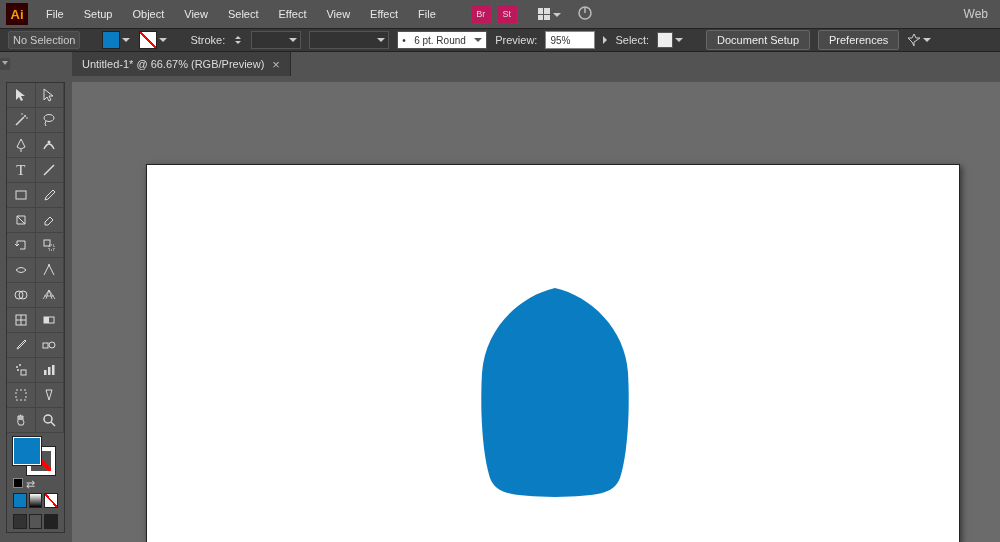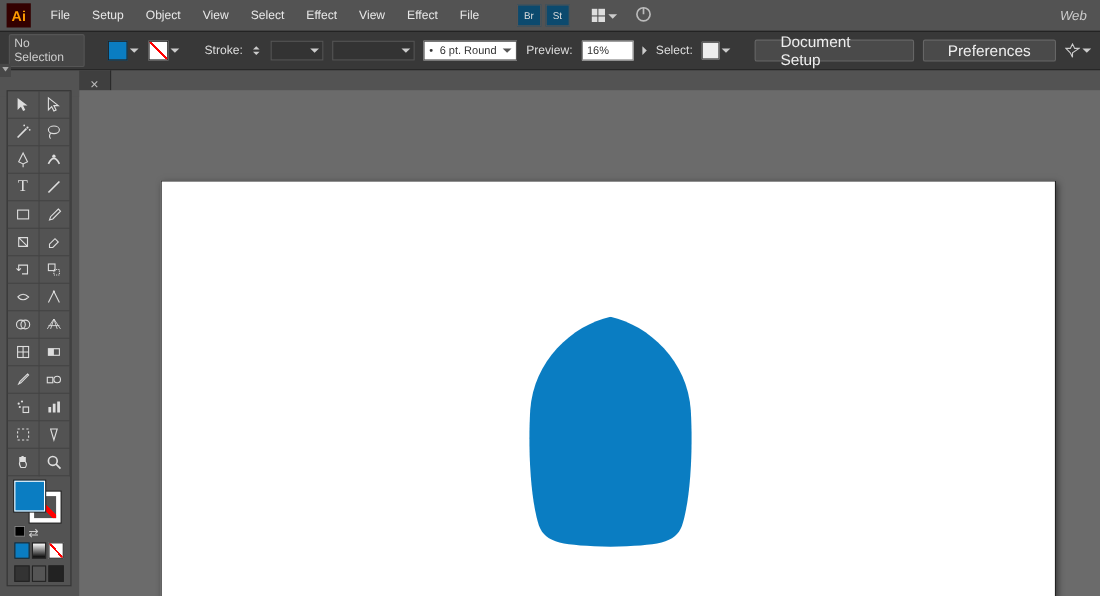--- a/index.html
+++ b/index.html
@@ -1,41 +1,41 @@
 <!DOCTYPE html>
 <html><head>
 <meta charset="utf-8">
 <style>
   * { box-sizing: border-box; margin: 0; padding: 0; }
   body { width: 1000px; height: 542px; background: #535353; font-family: Arial, sans-serif; font-size: 11px; color: #e0e0e0; overflow: hidden; position: relative; }
   .menubar { height: 28px; background: #535353; display: flex; align-items: center; padding: 0 6px; gap: 4px; }
   .logo { width: 22px; height: 22px; background: #330000; display: flex; align-items: center; justify-content: center; color: #FF9A00; font-weight: bold; font-size: 13px; margin-right: 6px; }
   .menu-item { padding: 4px 8px; cursor: default; color: #e8e8e8; }
   .menubar-right { margin-left: auto; display: flex; align-items: center; gap: 6px; }
-  .icon-btn { width: 22px; height: 20px; background: #0c4a6e; display: flex; align-items: center; justify-content: center; font-size: 9px; color: #ddd; border: 1px solid #555; }
+  .icon-btn { width: 22px; height: 20px; background: #be185d; display: flex; align-items: center; justify-content: center; font-size: 9px; color: #ddd; border: 1px solid #555; }
   .grid-icon { display: grid; grid-template-columns: 1fr 1fr; grid-template-rows: 1fr 1fr; gap: 1px; width: 12px; height: 12px; }
   .grid-icon div { background: #ddd; }
-  .web-label { color: #ccc; font-size: 12px; margin-right: 6px; font-style: italic; }
-  .control-bar { height: 36px; background: #383838; display: flex; align-items: center; padding: 0 8px; gap: 8px; border-top: 1px solid #222; border-bottom: 1px solid #222; }
+  .web-label { color: #ccc; font-size: 12px; margin-right: 6px; }
+  .control-bar { height: 24px; background: #383838; display: flex; align-items: center; padding: 0 8px; gap: 8px; border-top: 1px solid #222; border-bottom: 1px solid #222; }
   .no-selection { color: #ccc; font-size: 11px; padding: 2px 4px; border: 1px solid #555; border-radius: 2px; background: #474747; }
   .swatch { width: 18px; height: 18px; border: 1px solid #222; }
   .swatch-blue { background: #0a7dc2; }
   .swatch-none { background: #fff; position: relative; }
   .swatch-none::after { content: ""; position: absolute; left: 0; top: 0; width: 100%; height: 100%; background: linear-gradient(to top right, transparent 45%, red 45%, red 55%, transparent 55%); }
   .dd { width: 10px; height: 16px; display: flex; flex-direction: column; align-items: center; justify-content: center; gap: 2px; }
   .dd-up { border-left: 3px solid transparent; border-right: 3px solid transparent; border-bottom: 3px solid #ccc; }
   .dd-down { border-left: 3px solid transparent; border-right: 3px solid transparent; border-top: 3px solid #ccc; }
   .arrow-down { border-left: 4px solid transparent; border-right: 4px solid transparent; border-top: 4px solid #ccc; display:inline-block; }
   .label { color: #ddd; font-size: 11px; }
   .stroke-weight-drop { width: 50px; height: 18px; background: #333; border: 1px solid #555; }
   .stroke-profile-drop { width: 80px; height: 18px; background: #333; border: 1px solid #555; display: flex; align-items: center; justify-content: flex-end; padding: 0 3px; }
   .brush-box { width: 90px; height: 18px; background: #fff; border: 1px solid #555; display: flex; align-items: center; justify-content: space-between; padding: 0 4px; color: #333; font-size: 10px; }
   .opacity-box { width: 50px; height: 18px; background: #fff; border: 1px solid #888; display: flex; align-items: center; justify-content: space-between; padding: 0 4px; color: #333; font-size: 10px; }
   .style-swatch { width: 16px; height: 16px; background: #eee; border: 1px solid #555; }
-  .btn { height: 20px; padding: 0 22px; background: #4a4a4a; border: 1px solid #666; color: #eee; font-size: 14px; border-radius: 2px; display: flex; align-items: center; cursor: default; }
+  .btn { height: 20px; padding: 0 10px; background: #4a4a4a; border: 1px solid #666; color: #eee; font-size: 11px; border-radius: 2px; display: flex; align-items: center; cursor: default; }
   .pin-box { display: flex; align-items: center; gap: 2px; }
   .tab-bar { height: 24px; background: #535353; display: flex; align-items: flex-end; padding-left: 72px; }
   .tab { height: 24px; background: #3f3f3f; padding: 0 10px; display: flex; align-items: center; gap: 8px; color: #ddd; font-size: 11px; border-right: 1px solid #2a2a2a; }
   .tab-close { font-size: 13px; color: #bbb; }
   .workarea { position: absolute; left: 72px; top: 82px; right: 0; bottom: 0; background: #6b6b6b; }
   .artboard { position: absolute; left: 74px; top: 82px; width: 814px; height: 380px; background: #fff; box-shadow: 2px 2px 6px rgba(0,0,0,0.5); border: 1px solid #222; }
   .shape { position: absolute; left: 333px; top: 123px; }
   .tool-strip { position: absolute; left: 0; top: 58px; width: 10px; height: 12px; background: #474747; display: flex; align-items: center; justify-content: center; }
   .toolbox { position: absolute; left: 6px; top: 82px; width: 59px; background: #535353; border: 1px solid #333; }
   .tool-row { display: flex; }
@@ -118,21 +118,21 @@
   <div class="stroke-profile-drop">
       <span class="arrow-down"></span>
     </div>
   <div class="brush-box">
     <span>•</span>
     <span>6 pt. Round</span>
     <span class="arrow-down" style="border-top-color:#555"></span>
   </div>
   <div class="label">Preview:</div>
   <div class="opacity-box">
-    <span>16%</span>
+    <span>95%</span>
   </div>
   <span class="arrow-right"></span>
   <div class="label">Select:</div>
   <div style="display:flex;align-items:center;gap:1px">
     <div class="style-swatch"></div>
     <div class="dd">
         <span class="arrow-down"></span>
       </div>
   </div>
   <div style="width:6px"></div>
@@ -147,20 +147,21 @@
 </div>
 
 <div class="tool-strip">
   <svg width="6" height="6">
       <polygon points="0,0 6,0 3,4" fill="#aaa"></polygon>
     </svg>
 </div>
 
 <div class="tab-bar">
   <div class="tab">
+    <span>Untitled-1* @ 66.67% (RGB/Preview)</span>
     <span class="tab-close">×</span>
   </div>
 </div>
 
 <div class="workarea">
   <div class="artboard">
     <svg class="shape" width="150" height="210" viewBox="0 0 150 210">
       <path d="M75 0 C 110 8 145 40 148 85 C 150 120 148 165 140 190 C 134 206 118 208 75 209 C 32 208 16 206 10 190 C 2 165 0 120 2 85 C 5 40 40 8 75 0 Z" fill="#0a7dc2"></path>
     </svg>
   </div>

